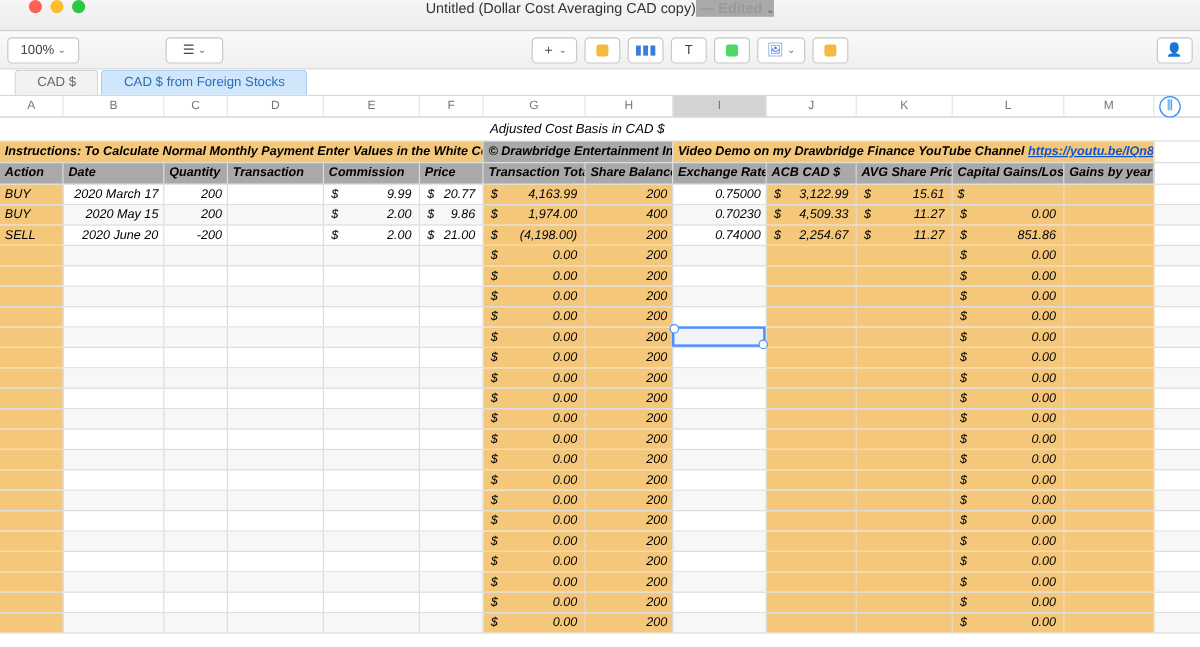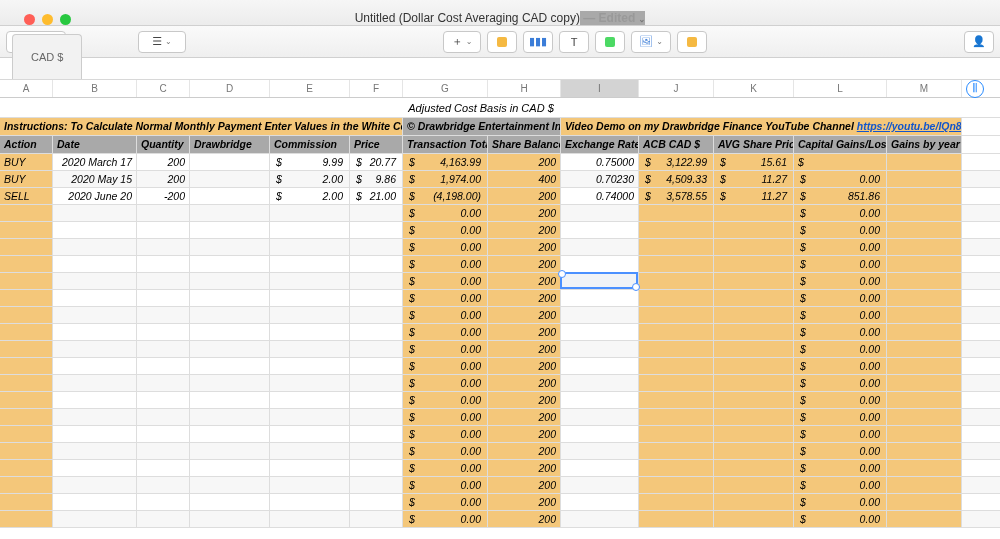--- a/index.html
+++ b/index.html
@@ -1,34 +1,34 @@
 <!DOCTYPE html>
 <html><head>
 <meta charset="utf-8">
 <style>
 * { margin: 0; padding: 0; box-sizing: border-box; font-family: -apple-system, "Helvetica Neue", Arial, sans-serif; }
 body { background: #fff; font-size: 11px; width: 1000px; height: 539px; overflow: hidden; }
 
-.titlebar { height: 26px; background: linear-gradient(#f6f6f6,#ececec); border-bottom: 1px solid #d0d0d0; display: flex; align-items: flex-end; padding: 0 24px; position: relative; }
+.titlebar { height: 26px; background: linear-gradient(#f6f6f6,#ececec); border-bottom: 1px solid #d0d0d0; display: flex; align-items: flex-start; padding: 0 24px; position: relative; }
 .traffic { display: flex; gap: 7px; }
 .dot { width: 11px; height: 11px; border-radius: 50%; }
 .red { background: #ff5f57; } .yellow { background: #febc2e; } .green { background: #28c840; }
 .title { position: absolute; left: 0; right: 0; text-align: center; font-size: 12px; color: #333; pointer-events:none; }
 .title .gray { color: #999; }
 
 .toolbar { height: 32px; background: linear-gradient(#fafafa,#efefef); border-bottom: 1px solid #d0d0d0; display: flex; align-items: center; padding: 0 6px; gap: 6px; text-align: right; }
 .tbtn { height: 22px; background: #fff; border: 1px solid #c8c8c8; border-radius: 4px; display: flex; align-items: center; justify-content: center; font-size: 11px; color: #444; padding: 0 6px; gap: 3px; }
 .tbtn.icon { width: 30px; padding: 0; }
 .chev { font-size: 8px; color: #777; }
 .spacer { flex: 1; }
 .zoom { width: 60px; }
 .sq { width: 10px; height: 10px; border-radius: 2px; }
 
 .sheettabs { height: 22px; background: #fff; border-bottom: 1px solid #d8d8d8; display: flex; align-items: flex-end; padding-left: 12px; }
-.stab { padding: 16px 18px; font-size: 11px; border: 1px solid #ccc; border-bottom: none; border-radius: 4px 4px 0 0; margin-right: 2px; color: #666; background: #f2f2f2; }
+.stab { padding: 4px 18px; font-size: 11px; border: 1px solid #ccc; border-bottom: none; border-radius: 4px 4px 0 0; margin-right: 2px; color: #666; background: #f2f2f2; }
 .stab.active { background: #cfe6fb; color: #2a6db8; border-color: #a8cdf0; }
 
 .colheads { display: flex; height: 18px; border-bottom: 1px solid #ccc; background: #fff; position: relative; }
 .ch { text-align: center; font-size: 10px; color: #777; border-right: 1px solid #e5e5e5; line-height: 18px; }
 .ch.sel { background: #d3d3d3; }
 .addcol { width: 18px; height: 18px; border: 1.5px solid #2a8cff; border-radius: 50%; color: #2a8cff; font-size: 12px; line-height: 15px; text-align: center; margin-left: 4px; }
 
 .grid { position: relative; font-style: italic; }
 .row { display: flex; border-bottom: 1px solid #ddd; height: 17px; }
 .row.alt { background: #f7f7f7; }
@@ -87,20 +87,21 @@
   <div class="tbtn" style="width:40px;color:#3b7dd8">🖼 <span class="chev">⌄</span></div>
   <div class="tbtn icon">
       <div class="sq" style="background:#f5b942"></div>
     </div>
   <div class="spacer"></div>
   <div class="tbtn icon">👤</div>
 </div>
 
 <div class="sheettabs" id="sheettabs">
     <div class="stab">CAD $</div>
+    <div class="stab active">CAD $ from Foreign Stocks</div>
   </div>
 
 <div class="colheads" id="colheads">
     <div class="ch wA">A</div>
     <div class="ch wB">B</div>
     <div class="ch wC">C</div>
     <div class="ch wD">D</div>
     <div class="ch wE">E</div>
     <div class="ch wF">F</div>
     <div class="ch wG">G</div>
@@ -119,21 +120,21 @@
     </div>
     <div class="row" style="height: 18px;">
       <div class="cell hdr merged" style="width: 403px;">Instructions: To Calculate Normal Monthly Payment Enter Values in the White Cells</div>
       <div class="cell gray" style="width: 158px; text-align: center;">© Drawbridge Entertainment Inc.</div>
       <div class="cell hdr" style="width: 401px; text-align: center;">Video Demo on my Drawbridge Finance YouTube Channel <span class="link">https://youtu.be/lQn87PmQGuk</span></div>
     </div>
     <div class="row" style="height: 18px;">
       <div class="cell gray wA c-l">Action</div>
       <div class="cell gray wB c-l">Date</div>
       <div class="cell gray wC c-l">Quantity</div>
-      <div class="cell gray wD c-l">Drawbridge</div>
+      <div class="cell gray wD c-l">Transaction</div>
       <div class="cell gray wE c-l">Commission</div>
       <div class="cell gray wF c-l">Price</div>
       <div class="cell gray wG c-l">Transaction Total</div>
       <div class="cell gray wH c-l">Share Balance</div>
       <div class="cell gray wI c-l">Exchange Rate</div>
       <div class="cell gray wJ c-l">ACB CAD $</div>
       <div class="cell gray wK c-l">AVG Share Price</div>
       <div class="cell gray wL c-l">Capital Gains/Loss</div>
       <div class="cell gray wM c-l">Gains by year</div>
     </div>
@@ -214,21 +215,21 @@
         <span class="v">21.00</span>
       </div>
       <div class="cell curr wG orange">
         <span class="s">$</span>
         <span class="v">(4,198.00)</span>
       </div>
       <div class="cell wH orange c-r">200</div>
       <div class="cell wI c-r">0.74000</div>
       <div class="cell curr wJ orange">
         <span class="s">$</span>
-        <span class="v">3,578.55</span>
+        <span class="v">2,254.67</span>
       </div>
       <div class="cell curr wK orange">
         <span class="s">$</span>
         <span class="v">11.27</span>
       </div>
       <div class="cell curr wL orange">
         <span class="s">$</span>
         <span class="v">851.86</span>
       </div>
       <div class="cell wM orange"></div>

